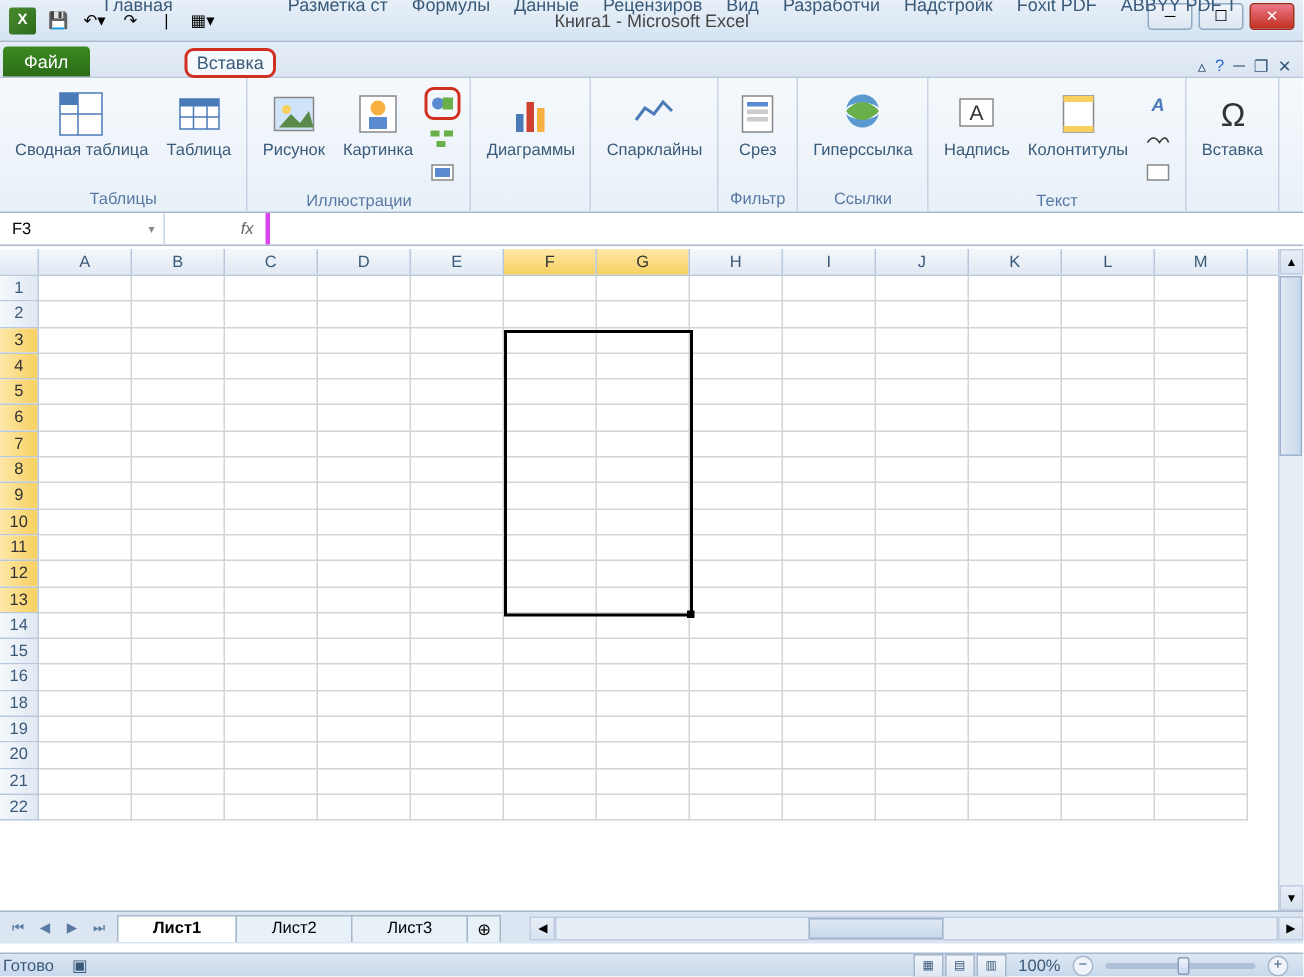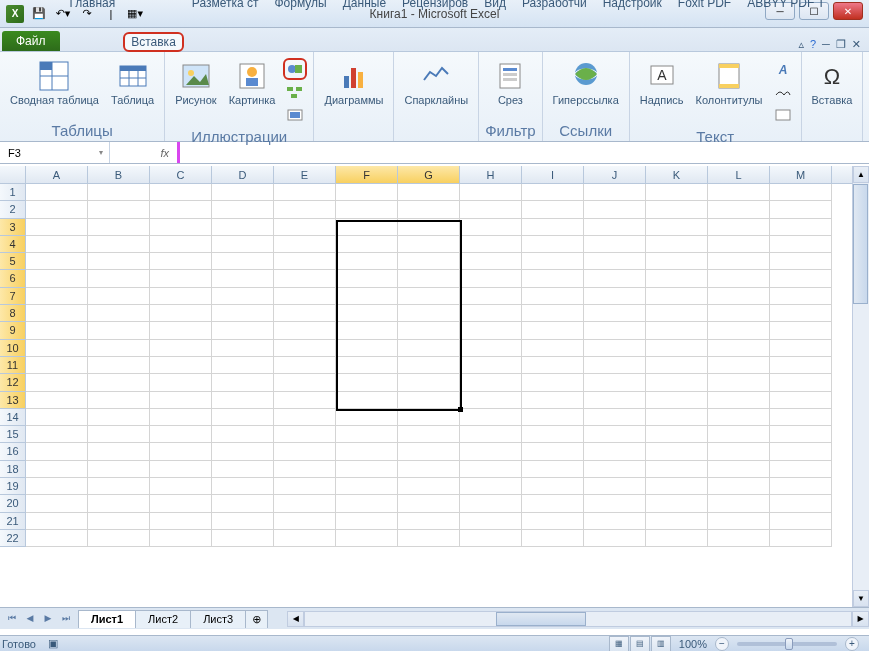--- a/index.html
+++ b/index.html
@@ -20,21 +20,21 @@
 .file-tab { background: linear-gradient(#3a8a1f,#2d6b1a); color: #fff; padding: 3px 14px; font-size: 12px; border-radius: 3px 3px 0 0; margin-right: 2px; cursor: pointer; }
 .rtab { padding: 3px 7px; font-size: 12px; color: #3a5a7a; cursor: pointer; border: 1px solid transparent; border-bottom: none; }
 .rtab.active { background: #f5f9fc; border-color: #b8c8dc; border-bottom: 1px solid #f5f9fc; margin-bottom: -1px; z-index: 2; position: relative; margin-top: 40px; }
 .rtab.highlighted { border: 2px solid #d03020; border-radius: 6px; padding: 1px 6px; }
 .help-icons { position: absolute; right: 8px; display: flex; gap: 6px; font-size: 11px; color: #3a5a7a; }
 
 
 .ribbon-body { height: 90px; background: linear-gradient(#f5f9fc,#e8f0f8); border-bottom: 1px solid #a8b8cc; display: flex; }
 .rgroup { border-right: 1px solid #c8d4e4; padding: 2px 6px 0; display: flex; flex-direction: column; align-items: center; }
 .rgroup-items { display: flex; gap: 4px; flex: 1; align-items: flex-start; padding-top: 4px; }
-.rgroup-label { font-size: 15px; color: #5a7aa4; padding: 2px 0; }
+.rgroup-label { font-size: 11px; color: #5a7aa4; padding: 2px 0; }
 .big-btn { display: flex; flex-direction: column; align-items: center; padding: 2px 4px; cursor: pointer; }
 .big-btn .icon { width: 32px; height: 32px; display: flex; align-items: center; justify-content: center; }
 .big-btn .lbl { font-size: 11px; color: #3a5a7a; text-align: center; line-height: 12px; margin-top: 2px; }
 .small-btns { display: flex; flex-direction: column; gap: 1px; }
 .small-btn { width: 24px; height: 22px; display: flex; align-items: center; justify-content: center; cursor: pointer; }
 .small-btn.highlighted { border: 2px solid #d03020; border-radius: 6px; }
 
 
 .formula-bar { height: 22px; display: flex; align-items: stretch; border-bottom: 1px solid #a8b8cc; background: #fff; }
 .name-box { width: 110px; border-right: 1px solid #c8d4e4; display: flex; align-items: center; padding: 0 8px; font-size: 11px; position: relative; }
@@ -53,21 +53,21 @@
 .row-h { width: 26px; background: linear-gradient(to right,#f4f8fc,#e0e8f2); border-right: 1px solid #b8c8dc; border-bottom: 1px solid #b8c8dc; text-align: center; font-size: 11px; color: #3a5a7a; line-height: 17px; }
 .row-h.sel { background: linear-gradient(to right,#fde8a8,#f8d060); color: #333; }
 .cell { width: 62px; border-right: 1px solid #d4d4d4; border-bottom: 1px solid #d4d4d4; }
 .selection-box { position: absolute; border: 2px solid #000; pointer-events: none; }
 .selection-handle { position: absolute; width: 5px; height: 5px; background: #000; right: -3px; bottom: -3px; }
 
 
 .sheet-bar { position: absolute; bottom: 22px; left: 0; right: 0; height: 22px; background: #dce6f2; display: flex; align-items: center; border-top: 1px solid #a8b8cc; }
 .sheet-nav { display: flex; padding: 0 4px; gap: 2px; }
 .sheet-nav-btn { width: 16px; font-size: 9px; color: #5a7aa4; cursor: pointer; text-align: center; }
-.sheet-tab { padding: 2px 12px; font-size: 11px; background: #e8f0f8; border: 1px solid #a8b8cc; border-bottom: none; margin-right: -1px; cursor: pointer; }
+.sheet-tab { padding: 2px 23px; font-size: 11px; background: #e8f0f8; border: 1px solid #a8b8cc; border-bottom: none; margin-right: -1px; cursor: pointer; }
 .sheet-tab.active { background: #fff; font-weight: bold; }
 .hscroll { flex: 1; margin-left: 20px; display: flex; align-items: center; }
 .hscroll-track { flex: 1; height: 16px; background: #e8eef6; border: 1px solid #c0cce0; position: relative; }
 .hscroll-thumb { position: absolute; left: 35%; width: 90px; height: 14px; background: linear-gradient(#e0e8f2,#c8d8ec); border: 1px solid #9ab0cc; }
 .hscroll-btn { width: 17px; height: 16px; background: linear-gradient(#e8eef6,#d8e2f0); border: 1px solid #c0cce0; font-size: 8px; display: flex; align-items: center; justify-content: center; cursor: pointer; }
 
 
 .status-bar { position: absolute; bottom: 0; left: 0; right: 0; height: 16px; background: linear-gradient(#dce6f2,#c8d8ec); display: flex; align-items: center; padding: 0 2px; font-size: 11px; color: #3a5a7a; border-top: 1px solid #a8b8cc; }
 .status-right { position: absolute; right: 10px; display: flex; align-items: center; gap: 8px; }
 .view-btns { display: flex; gap: 1px; }

